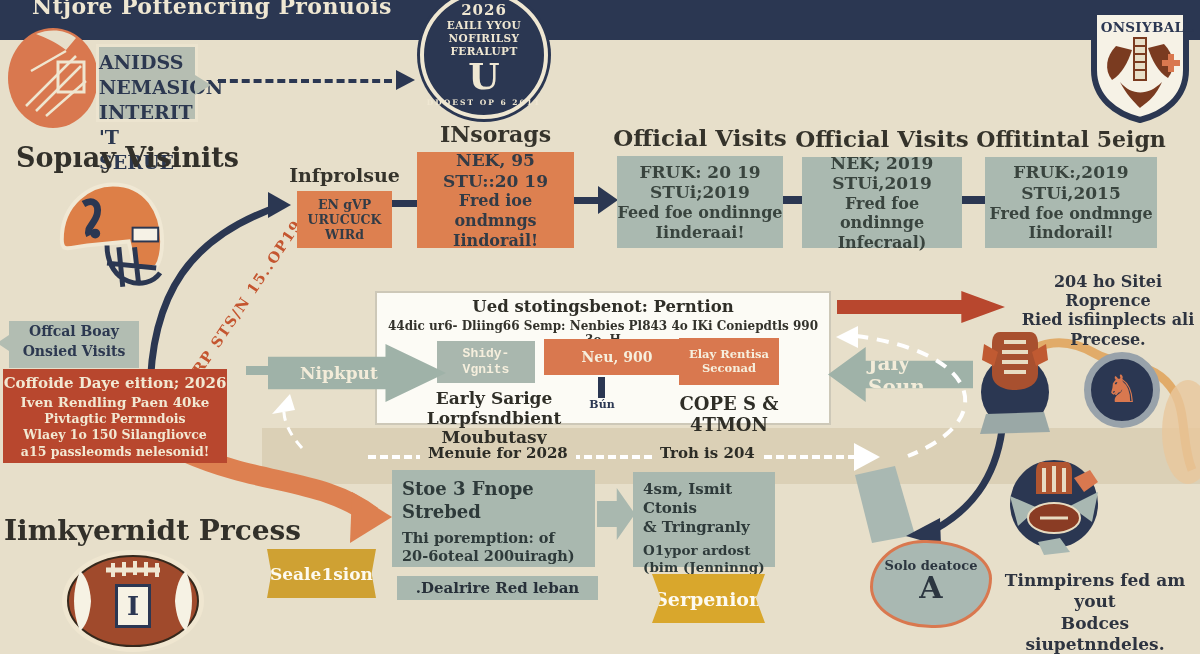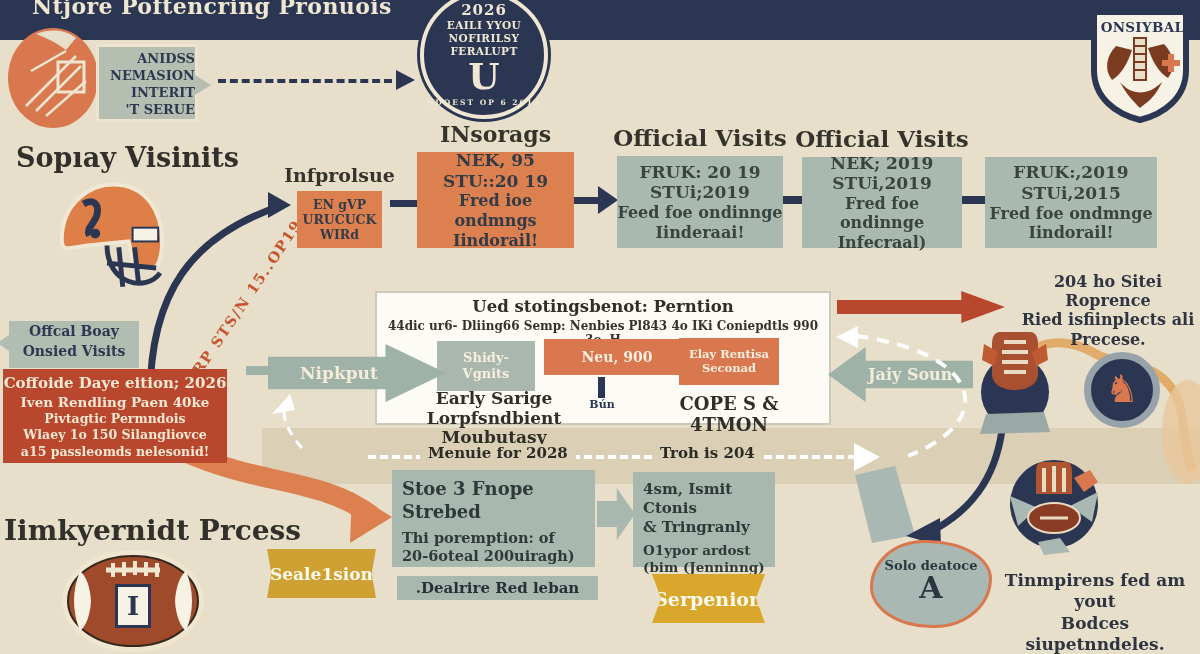--- a/index.html
+++ b/index.html
@@ -8,21 +8,21 @@
   .abs { position:absolute; }
 
   
   .topband { left:0; top:0; width:1200px; height:40px; background:#2b3752; z-index:1; }
   .toptitle { left:32px; top:-7px; color:#efe7d2; font-weight:bold; font-size:22px; letter-spacing:.4px; z-index:2; }
 
   .band2 { left:262px; top:428px; width:938px; height:56px; background:#dbd0b6; z-index:0; }
 
   
   .callout { left:96px; top:44px; width:102px; height:78px; background:#b6beb2; border:3px solid #ece4cf;
-             color:#2c3850; font-weight:bold; font-size:13px; text-align:right; line-height:1.32; padding-top:3px; z-index:3; }
+             color:#2c3850; font-weight:bold; font-size:19px; text-align:left; line-height:1.32; padding-top:3px; z-index:3; }
   .callout::after { content:""; position:absolute; right:-16px; top:28px;
              border-left:16px solid #b6beb2; border-top:10px solid transparent; border-bottom:10px solid transparent; }
   .dash-conn { left:218px; top:79px; width:174px; border-top:4px dashed #2b3752; z-index:2; }
   .dash-head { left:396px; top:70px; width:0; height:0; border-left:19px solid #2b3752;
                border-top:10px solid transparent; border-bottom:10px solid transparent; z-index:2; }
 
   .badge { left:420px; top:-9px; width:128px; height:128px; border-radius:50%; background:#2b3752;
            border:4px solid #efe7d2; box-shadow:0 0 0 3px #2b3752; color:#efe7d2; text-align:center;
            font-weight:bold; z-index:3; }
   .badge .year { font-size:15px; margin-top:6px; letter-spacing:1px; }
@@ -36,21 +36,21 @@
                     font-weight:bold; font-size:13.5px; letter-spacing:.3px; }
 
   
   .step { z-index:3; }
   .step .label { position:absolute; bottom:calc(100% + 5px); left:50%; transform:translateX(-50%);
                  white-space:nowrap; font-weight:bold; color:#35332b; }
   .step .box { width:100%; height:100%; display:flex; flex-direction:column; justify-content:center;
                align-items:center; text-align:center; font-weight:bold; color:#323b46; line-height:1.22; }
   .orange .box { background:#dd8050; }
   .sage .box   { background:#aab9b0; color:#39443e; }
-  .s1 { left:297px; top:191px; width:85px;  height:57px; }  .s1 .label { font-size:19px; }  .s1 .box { font-size:12.5px; }
+  .s1 { left:297px; top:191px; width:95px;  height:57px; }  .s1 .label { font-size:19px; }  .s1 .box { font-size:12.5px; }
   .s2 { left:417px; top:152px; width:157px; height:96px; }  .s2 .label { font-size:22px; }
   .s3 { left:617px; top:156px; width:166px; height:92px; }  .s3 .label { font-size:23px; }
   .s4 { left:802px; top:157px; width:160px; height:91px; }  .s4 .label { font-size:23px; }
   .s5 { left:985px; top:157px; width:172px; height:91px; }  .s5 .label { font-size:22px; }
   .ln-big { font-size:17px; }  .ln-small { font-size:16px; }
   .conn { background:#2b3752; z-index:2; }
   .cA { left:390px; top:200px; width:29px; height:7px; }
   .cB { left:574px; top:197px; width:28px; height:7px; }
   .cBh{ left:598px; top:186px; width:0; height:0; border-left:20px solid #2b3752;
         border-top:14px solid transparent; border-bottom:14px solid transparent; background:none; }
@@ -71,35 +71,35 @@
   .redbox .r1 { font-size:15px; }  .redbox .r2 { font-size:13.5px; }  .redbox .r3 { font-size:12.5px; }
   .curvetext { left:175px; top:388px; transform-origin:0 0; transform:rotate(-56deg);
                color:#c4552f; font-weight:bold; font-size:14.5px; letter-spacing:1.5px; white-space:nowrap; z-index:2; }
 
   
   .whitebox { left:375px; top:291px; width:456px; height:134px; background:#fcfbf5; border:2px solid #cdc8b8; z-index:3; }
   .wb-title { position:absolute; top:4px; width:100%; text-align:center; font-weight:bold; font-size:16.5px; color:#2f2e27; }
   .wb-sub   { position:absolute; top:26px; width:100%; text-align:center; font-weight:bold; font-size:12px; color:#33322b; }
   .wb-node  { position:absolute; display:flex; flex-direction:column; justify-content:center; align-items:center;
               text-align:center; font-weight:bold; color:#f6efdd; line-height:1.2; }
-  .wb-n1 { left:60px;  top:48px; width:98px;  height:50px; background:#a9b7ae; font-size:13px; }
+  .wb-n1 { left:60px;  top:48px; width:98px;  height:42px; background:#a9b7ae; font-size:13px;font-family:Liberation Mono, monospace; }
   .wb-n2 { left:167px; top:46px; width:146px; height:36px; background:#d9784f; font-size:14px; }
   .wb-n3 { left:302px; top:45px; width:100px; height:47px; background:#d9784f; font-size:11.5px; }
   .wb-bar { position:absolute; left:221px; top:84px; width:7px; height:21px; background:#2b3752; }
   .wb-bun { position:absolute; left:201px; top:105px; width:48px; text-align:center; font-weight:bold; font-size:11px; color:#2b3752; }
   .wb-fl  { position:absolute; left:8px; top:96px; width:218px; text-align:center; font-weight:bold; font-size:17px; color:#2f2e27; line-height:1.15; }
   .wb-fr  { position:absolute; left:272px; top:100px; width:160px; text-align:center; font-weight:bold; font-size:18px; color:#2f2e27; }
 
   .arrow-in  { left:268px; top:344px; width:178px; height:58px; background:#9fb2a8; z-index:3;
                clip-path:polygon(0 22%, 66% 22%, 66% 0%, 100% 50%, 66% 100%, 66% 78%, 0 78%);
                color:#f3ecd9; font-weight:bold; font-size:17px; display:flex; align-items:center; padding-left:32px; }
   .arrow-in-stub { left:246px; top:366px; width:24px; height:9px; background:#9fb2a8; z-index:2; }
   .arrow-out { left:828px; top:347px; width:145px; height:55px; background:#9fb2a8; z-index:3;
                clip-path:polygon(100% 25%, 26% 25%, 26% 0%, 0% 50%, 26% 100%, 26% 75%, 100% 75%);
-               color:#f3ecd9; font-weight:bold; font-size:16px; display:flex; align-items:center; padding-left:40px; }
+               color:#f3ecd9; font-weight:bold; font-size:20px; display:flex; align-items:center; padding-left:40px; }
   .red-arrow { left:837px; top:291px; width:168px; height:32px; background:#b8472e; z-index:2;
                clip-path:polygon(0 28%, 74% 28%, 74% 0, 100% 50%, 74% 100%, 74% 72%, 0 72%); }
   .rightnote { left:1018px; top:272px; width:180px; text-align:center; font-weight:bold; font-size:16px;
                color:#2e3440; line-height:1.2; z-index:3; }
 
   
   .dashline { left:368px; top:455px; width:488px; border-top:4px dashed #ffffff; z-index:2; }
   .dashhead { left:854px; top:443px; width:0; height:0; border-left:26px solid #ffffff;
               border-top:14px solid transparent; border-bottom:14px solid transparent; z-index:2; }
   .dashlabel { top:444px; background:#dbd0b6; padding:0 8px; font-weight:bold; font-size:15px; color:#2c2c26; z-index:3; }
@@ -231,20 +231,21 @@
   <div class="abs step s4 sage">
     <div class="label">Official Visits</div>
     <div class="box">
       <div class="ln-big">NEK; 2019</div>
       <div class="ln-big">STUi,2019</div>
       <div class="ln-small">Fred foe ondinnge</div>
       <div class="ln-small">Infecraal)</div>
     </div>
   </div>
   <div class="abs step s5 sage">
+    <div class="label">Offitintal 5eign</div>
     <div class="box">
       <div class="ln-big">FRUK:,2019</div>
       <div class="ln-big">STUi,2015</div>
       <div class="ln-small">Fred foe ondmnge</div>
       <div class="ln-small">Iindorail!</div>
     </div>
   </div>
   <div class="abs conn cA"></div>
   <div class="abs conn cB"></div>
   <div class="abs cBh"></div>

